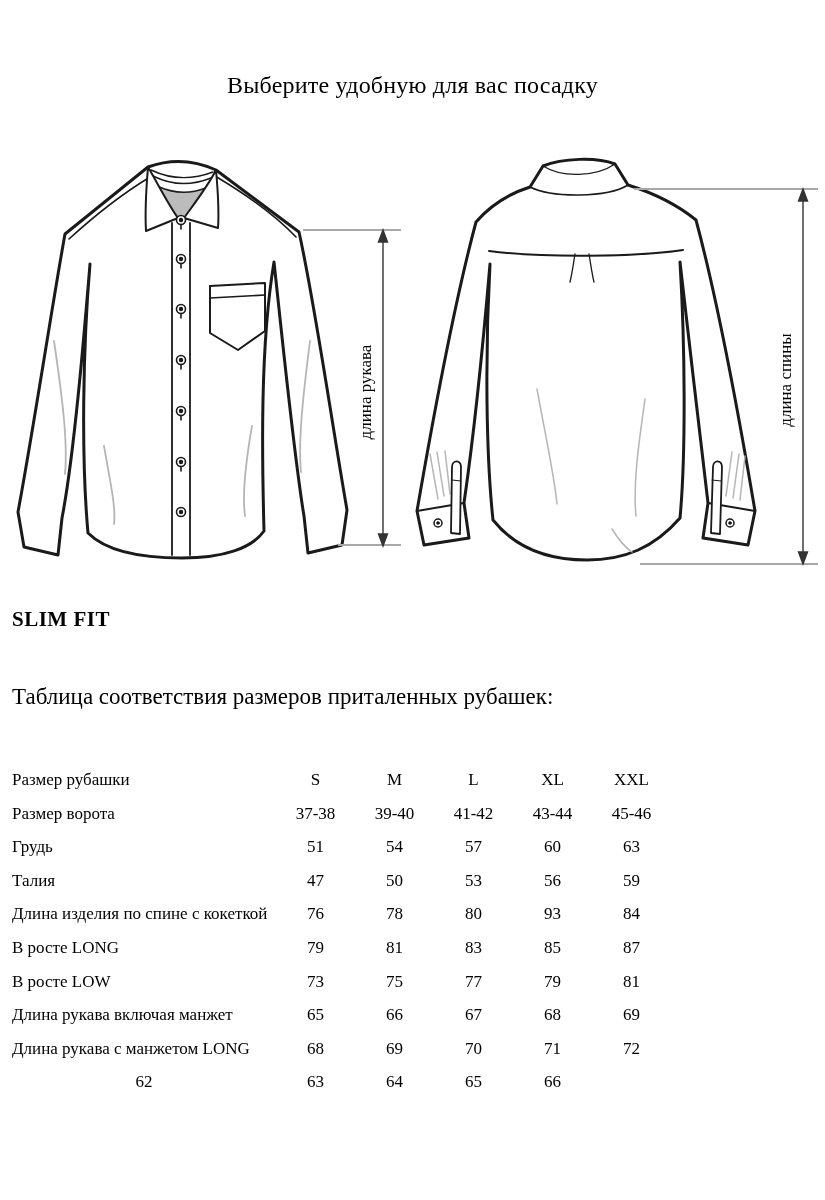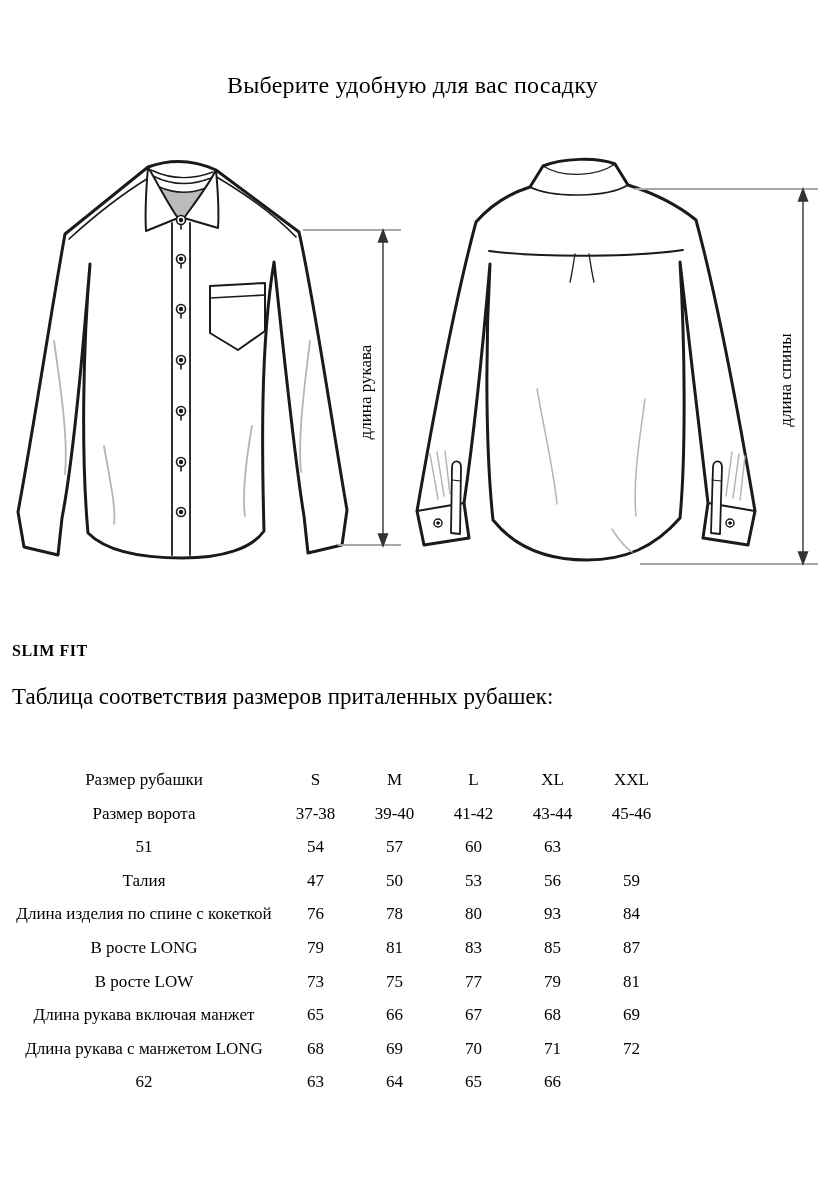--- a/index.html
+++ b/index.html
@@ -8,25 +8,25 @@
   .title{position:absolute;top:48px;left:0;width:825px;text-align:center;
          font-size:24px;letter-spacing:.2px;}
   .shirt-svg{position:absolute;}
   #front-shirt{left:12px;top:132px;}
   #back-shirt{left:402px;top:130px;}
   #dim-layer{position:absolute;left:0;top:0;}
   .dim-label{position:absolute;width:140px;height:20px;text-align:center;
              font-size:17px;transform:rotate(-90deg);transform-origin:center;white-space:nowrap;}
   #sleeve-dim-label{left:296px;top:358px;}
   #back-dim-label{left:716px;top:346px;}
-  .fit-heading{position:absolute;left:12px;top:618px;font-size:16px;font-weight:bold;letter-spacing:.5px;}
+  .fit-heading{position:absolute;left:12px;top:583px;font-size:21px;font-weight:bold;letter-spacing:.5px;}
   .fit-subtitle{position:absolute;left:12px;top:660px;font-size:23px;}
   .size-table{position:absolute;left:12px;top:739px;width:670px;font-size:17px;}
   .t-row{display:grid;grid-template-columns:264px 79px 79px 79px 79px 79px;height:33.6px;line-height:33.6px;}
-  .t-label{text-align:center;overflow:hidden;white-space:nowrap;}
+  .t-label{text-align:left;overflow:hidden;white-space:nowrap;}
   .t-val{text-align:center;}
 </style>
 </head>
 <body>
 
 <div class="page">
 
   <div class="title">Выберите удобную для вас посадку</div>
 
   <svg id="front-shirt" class="shirt-svg" width="340" height="412" viewBox="0 0 340 412">
@@ -164,20 +164,21 @@
     </div>
     <div class="t-row">
       <div class="t-label">Размер ворота</div>
       <div class="t-val">37-38</div>
       <div class="t-val">39-40</div>
       <div class="t-val">41-42</div>
       <div class="t-val">43-44</div>
       <div class="t-val">45-46</div>
     </div>
     <div class="t-row">
+      <div class="t-label">Грудь</div>
       <div class="t-val">51</div>
       <div class="t-val">54</div>
       <div class="t-val">57</div>
       <div class="t-val">60</div>
       <div class="t-val">63</div>
     </div>
     <div class="t-row">
       <div class="t-label">Талия</div>
       <div class="t-val">47</div>
       <div class="t-val">50</div>

